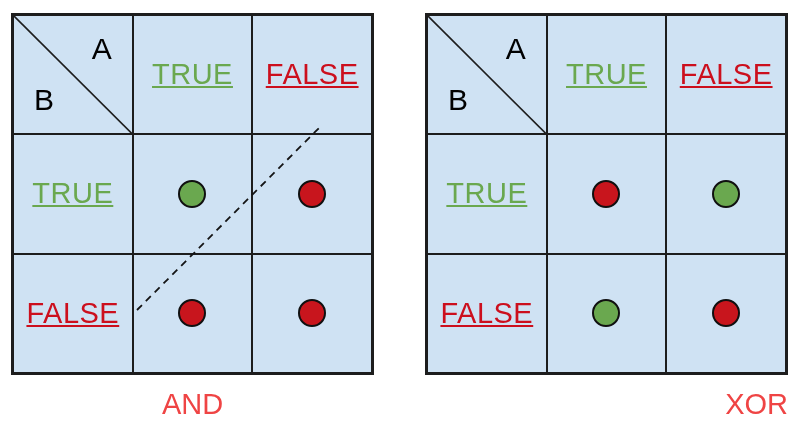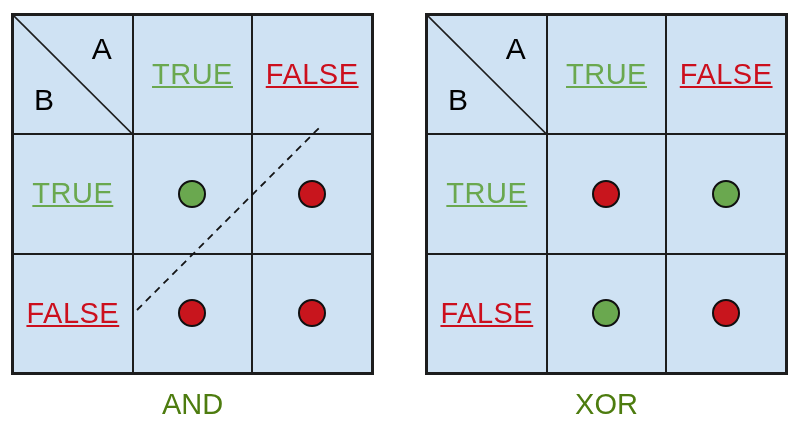--- a/index.html
+++ b/index.html
@@ -73,24 +73,24 @@
     overflow: visible;
   }
 
   .table-label {
     position: absolute;
     top: 384px;
     height: 40px;
     line-height: 40px;
     text-align: center;
     font-size: 29px;
-    color: #4d7c0f;
+    color: #ef4444;
   }
   .label-and { left: 11px; width: 363px; }
-  .label-xor { left: 425px; width: 363px; }
+  .label-xor { left: 425px; width: 363px; text-align: right; }
 </style>
 </head>
 <body>
 
 <div class="canvas">
 
   <div class="truth-table table-and">
     <div class="cell corner-cell">
       <svg class="diag-svg" viewBox="0 0 100 100" preserveAspectRatio="none">
         <line x1="0" y1="0" x2="100" y2="100" stroke="#1d1d1d" stroke-width="1.6" vector-effect="non-scaling-stroke"></line>

